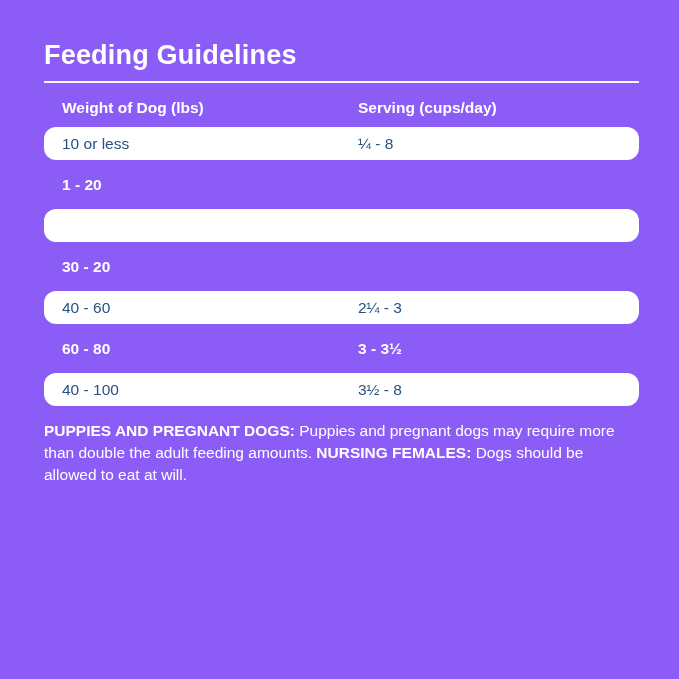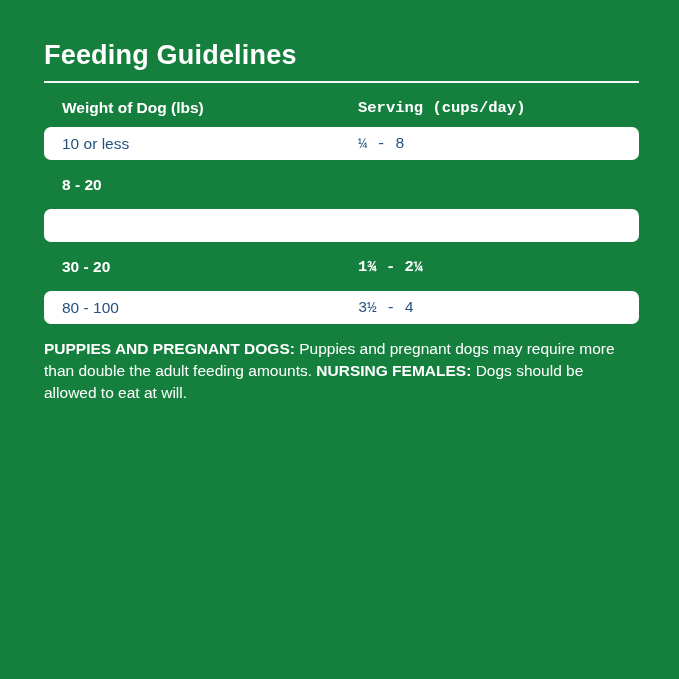--- a/index.html
+++ b/index.html
@@ -12,21 +12,21 @@
     background: #2a629e;
     font-family: "Liberation Sans", sans-serif;
     color: #ffffff;
     overflow: hidden;
   }
   .page {
     width: 679px;
     height: 679px;
     box-sizing: border-box;
     padding: 30px 20px 0 20px;
-    background: #15803d;
+    background: #8b5cf6;
     position: relative;
   }
   .title {
     font-size: 27px;
     font-weight: bold;
     color: #ffffff;
     letter-spacing: 0.2px;
     padding-left: 24px;
     margin-top: 10px;
     margin-bottom: 10px;
@@ -51,27 +51,26 @@
   }
   .col-a {
     width: 310px;
     padding-left: 18px;
     box-sizing: border-box;
   }
   .col-b {
     flex: 1;
     padding-left: 4px;
     box-sizing: border-box;
-    font-family: Liberation Mono, monospace;
   }
   .row {
     display: flex;
     align-items: center;
     height: 33px;
-    border-radius: 7px;
+    border-radius: 12px;
     margin-bottom: 8px;
   }
   .row.odd {
     background: #ffffff;
     color: #27517f;
   }
   .row.even {
     background: transparent;
     color: #ffffff;
   }
@@ -111,36 +110,43 @@
       <div class="head-cell col-a">Weight of Dog (lbs)</div>
       <div class="head-cell col-b">Serving (cups/day)</div>
     </div>
 
     <div class="row odd">
       <div class="cell col-a">10 or less</div>
       <div class="cell col-b">¼ - 8</div>
     </div>
 
     <div class="row even">
-      <div class="cell col-a">8 - 20</div>
+      <div class="cell col-a">1 - 20</div>
     </div>
 
     <div class="row odd">
     </div>
 
     <div class="row even">
       <div class="cell col-a">30 - 20</div>
-      <div class="cell col-b">1¾ - 2¼</div>
     </div>
 
+    <div class="row odd">
+      <div class="cell col-a">40 - 60</div>
+      <div class="cell col-b">2¼ - 3</div>
+    </div>
 
+    <div class="row even">
+      <div class="cell col-a">60 - 80</div>
+      <div class="cell col-b">3 - 3½</div>
+    </div>
 
     <div class="row odd">
-      <div class="cell col-a">80 - 100</div>
-      <div class="cell col-b">3½ - 4</div>
+      <div class="cell col-a">40 - 100</div>
+      <div class="cell col-b">3½ - 8</div>
     </div>
 
   </div>
 
   <div class="note">
     <b>PUPPIES AND PREGNANT DOGS:</b><span> Puppies and pregnant dogs may require more than double the adult feeding amounts. </span><b>NURSING FEMALES:</b><span> Dogs should be allowed to eat at will.</span>
   </div>
 
 </div>
 

